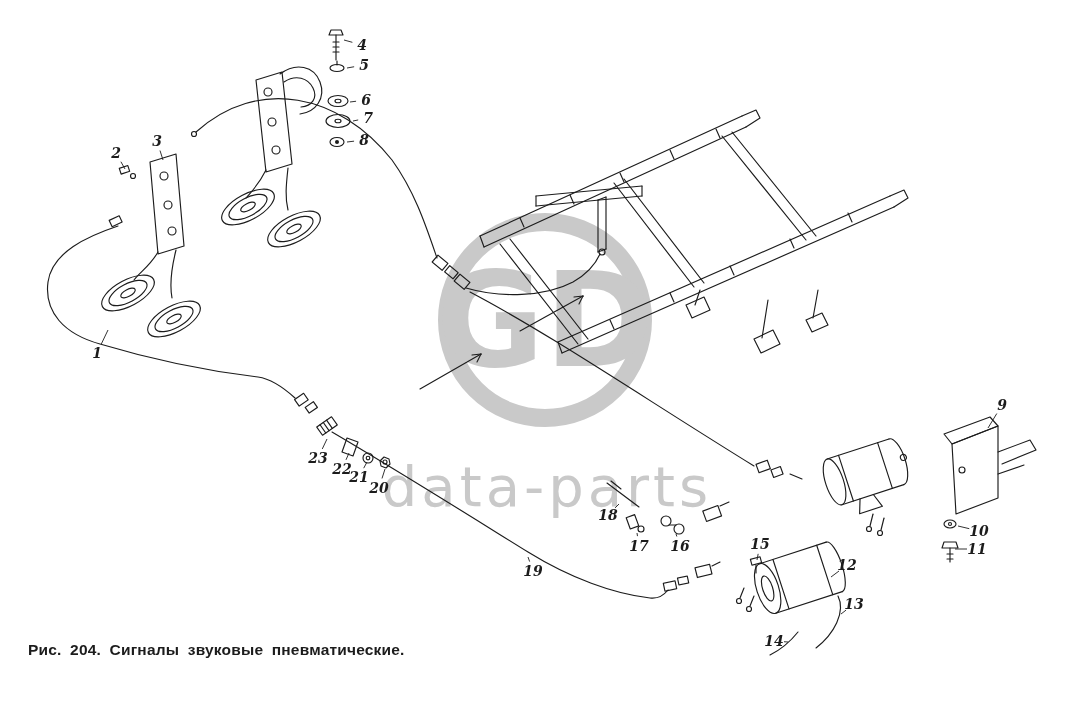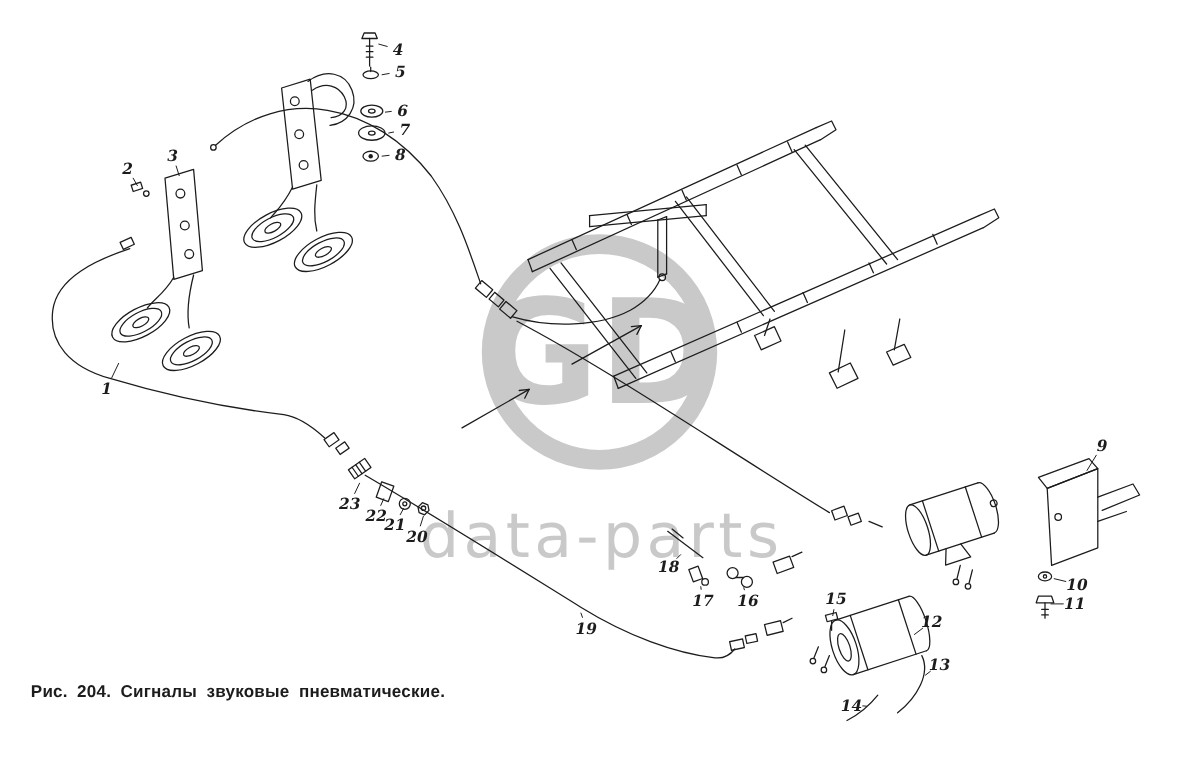--- a/index.html
+++ b/index.html
@@ -1,20 +1,20 @@
 <!DOCTYPE html>
 <html style="--ink: #1c1c1c; --watermark: #c9c9c9; --background: #ffffff;"><head>
 <meta charset="utf-8">
 <style>
   :root { --ink:#1c1c1c; --watermark:#c9c9c9; --background:#ffffff; }
   * { margin:0; padding:0; box-sizing:border-box; }
   html,body { background:var(--background); }
   .page { position:relative; width:1082px; height:708px; background:var(--background); overflow:hidden;
           font-family:"Liberation Sans", sans-serif; }
-  .caption { position:absolute; left:28px; top:621px; font:700 15.5px "Liberation Sans", sans-serif;
+  .caption { position:absolute; left:28px; top:641px; font:700 15.5px "Liberation Sans", sans-serif;
              color:var(--ink); letter-spacing:0.2px; word-spacing:4px; }
   svg { position:absolute; left:0; top:0; }
   .draw { stroke:var(--ink); fill:none; stroke-width:1.15; stroke-linecap:round; stroke-linejoin:round; }
   .fill-ink { fill:var(--ink); stroke:none; }
   .wm-ring { fill:none; stroke:var(--watermark); stroke-width:18; }
   .wm-logo { font:700 132px "DejaVu Sans", sans-serif; fill:var(--watermark); text-anchor:middle; }
   .wm-brand { font:400 56px "DejaVu Sans", sans-serif; fill:var(--watermark); text-anchor:middle; letter-spacing:4px; }
   .callout { font:italic 700 14px "DejaVu Serif", serif; fill:var(--ink); text-anchor:middle; }
   .leader { stroke:var(--ink); stroke-width:0.9; }
 </style>

